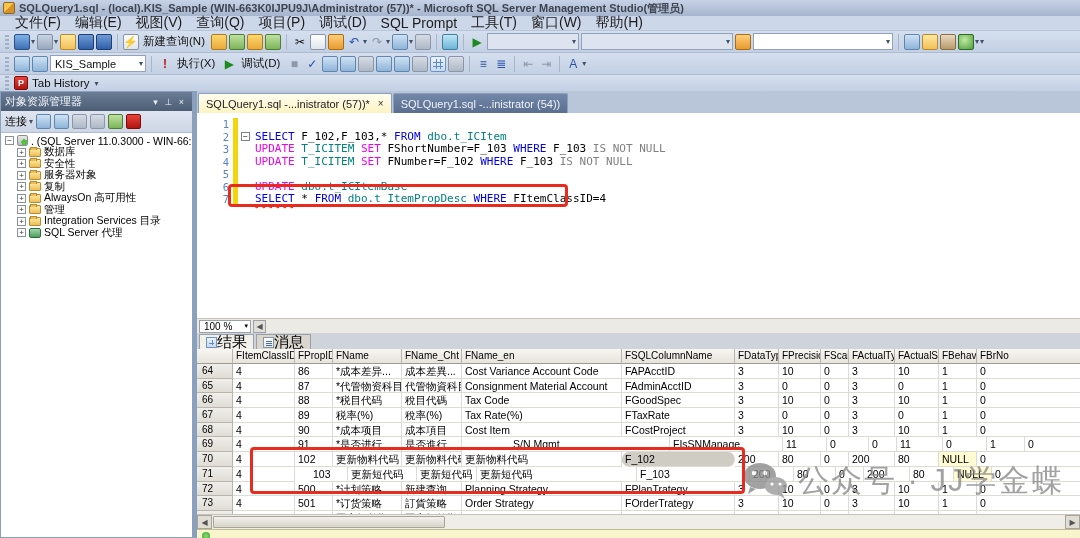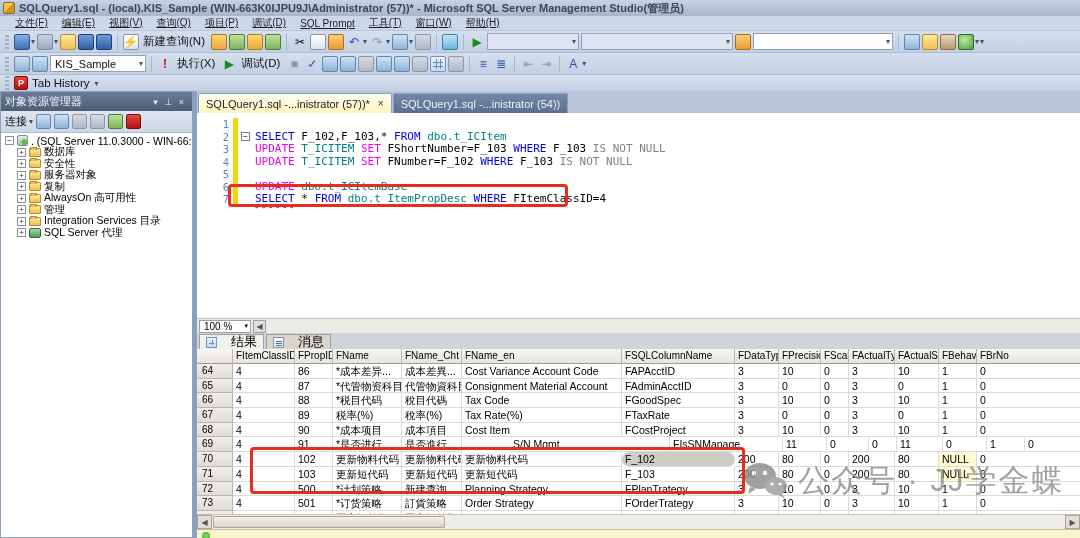--- a/index.html
+++ b/index.html
@@ -4,21 +4,21 @@
 <style>
   * { margin:0; padding:0; box-sizing:border-box; }
   html,body { width:1080px; height:538px; overflow:hidden; }
   body { font-family:"Liberation Sans", sans-serif; font-size:12px; background:#bfcde0; }
   .app { position:relative; width:1080px; height:538px; overflow:hidden; background:#c5d1e4; }
 
   
   .titlebar { height:16px; background:linear-gradient(#c7d2e6,#a6b5cd); display:flex; align-items:center; padding-left:3px; color:#3e4450; font-size:11px; font-weight:bold; white-space:nowrap; overflow:hidden; }
   .titlebar .appicon { width:12px; height:12px; margin-right:4px; background:linear-gradient(135deg,#f7c64b 0 50%,#d8902a 50% 100%); border:1px solid #8a6a1d; border-radius:2px; flex:none; }
   .menubar { height:15px; background:#ccd7ea; display:flex; align-items:center; padding-left:8px; border-bottom:1px solid #b9c6da; }
-  .menubar span { padding:0 7px; color:#1c1c1c; font-size:10px; white-space:nowrap;text-decoration:underline; }
+  .menubar span { padding:0 7px; color:#1c1c1c; font-size:14px; white-space:nowrap; }
 
   
   .toolbar { height:22px; background:linear-gradient(#d5dfee,#c3d0e4); border-bottom:1px solid #aebbd1; display:flex; align-items:center; padding-left:2px; gap:2px; }
   .grip { width:4px; height:14px; margin:0 3px; background:repeating-linear-gradient(#9fafc6 0 2px,transparent 2px 4px); flex:none; }
   .tsep { width:1px; height:16px; background:#a8b6cc; margin:0 3px; flex:none; }
   .ticon { width:16px; height:16px; border-radius:2px; flex:none; display:flex; align-items:center; justify-content:center; font-size:11px; }
   .ticon.glyph { font-size:12px; line-height:16px; }
   .caret { font-size:8px; color:#44506a; margin-left:-1px; }
   .tlabel { font-size:11.5px; color:#111; margin:0 4px 0 2px; white-space:nowrap; }
   .combo { height:17px; background:#fff; border:1px solid #93a2bb; display:flex; align-items:center; justify-content:space-between; padding:0 2px 0 4px; font-size:11px; color:#111; flex:none; }
@@ -85,21 +85,21 @@
   .foldbox { position:absolute; left:44px; top:19px; width:9px; height:9px; border:1px solid #7a828c; background:#fff; font-size:8px; line-height:7px; text-align:center; color:#333; font-family:"DejaVu Sans Mono",monospace; }
   .tok-kw { color:#0000e8; } .tok-mag { color:#f000f0; } .tok-tbl { color:#008080; }
   .tok-id { color:#000; } .tok-gray { color:#808080; }
   .tok-err { text-decoration:underline wavy #e00000 1px; text-underline-offset:2px; }
 
   .zoombar { position:absolute; top:227px; left:0; width:883px; height:15px; background:#eceae4; border-top:1px solid #c6c3ba; display:flex; align-items:center; gap:2px; padding-left:2px; }
   .zoombar .zcombo { height:13px; width:52px; background:#fff; border:1px solid #9aa0a8; font-size:10px; display:flex; align-items:center; justify-content:space-between; padding:0 2px 0 4px; }
   .zoombar .zbtn { width:13px; height:13px; background:#e2dfd8; border:1px solid #9aa0a8; font-size:8px; display:flex; align-items:center; justify-content:center; color:#555; }
 
   .rtabs { position:absolute; top:242px; left:0; width:883px; height:16px; background:#ced3dc; display:flex; align-items:flex-end; padding-left:2px; gap:2px; }
-  .rtab { height:15px; display:flex; align-items:center; gap:14px; padding:0 6px; font-size:13px; border:1px solid #9aa0a8; border-bottom:none; }
+  .rtab { height:15px; display:flex; align-items:center; gap:0; padding:0 6px; font-size:15px; border:1px solid #9aa0a8; border-bottom:none; }
   .rtab.active { background:#f2f0ea; }
   .rtab.inactive { background:#d9d6ce; }
   .rtab .mini { width:11px; height:11px; flex:none; }
   .i-msg { background:linear-gradient(#fff,#e2e6ea); border:1px solid #8795a8; position:relative; }
   .i-msg:before { content:""; position:absolute; left:2px; top:3px; width:6px; height:1px; background:#4a6ea8; box-shadow:0 2px 0 #4a6ea8, 0 4px 0 #4a6ea8; }
 
   
   .gridwrap { position:absolute; top:258px; left:0; width:883px; height:165px; overflow:hidden; background:#fff; }
   .grow { display:flex; height:14.7px; }
   .grow.head { height:15px; }
@@ -482,21 +482,21 @@
             <div class="gc" style="width: 42px;">80</div>
             <div class="gc" style="width: 28px;">0</div>
             <div class="gc" style="width: 46px;">200</div>
             <div class="gc" style="width: 44px;">80</div>
             <div class="gc nullc" style="width: 38px;">NULL</div>
             <div class="gc" style="width: 120px;">0</div>
           </div>
           <div class="grow">
             <div class="gc rowhead" style="width: 36px;">71</div>
             <div class="gc" style="width: 62px;">4</div>
-            <div class="gc" style="width: 38px;">103</div>
+            <div class="gc" style="width: 38px; margin-left: 15px;">103</div>
             <div class="gc" style="width: 69px;">更新短代码</div>
             <div class="gc" style="width: 60px;">更新短代码</div>
             <div class="gc" style="width: 160px;">更新短代码</div>
             <div class="gc" style="width: 113px;">F_103</div>
             <div class="gc" style="width: 44px;">200</div>
             <div class="gc" style="width: 42px;">80</div>
             <div class="gc" style="width: 28px;">0</div>
             <div class="gc" style="width: 46px;">200</div>
             <div class="gc" style="width: 44px;">80</div>
             <div class="gc nullc" style="width: 38px;">NULL</div>

